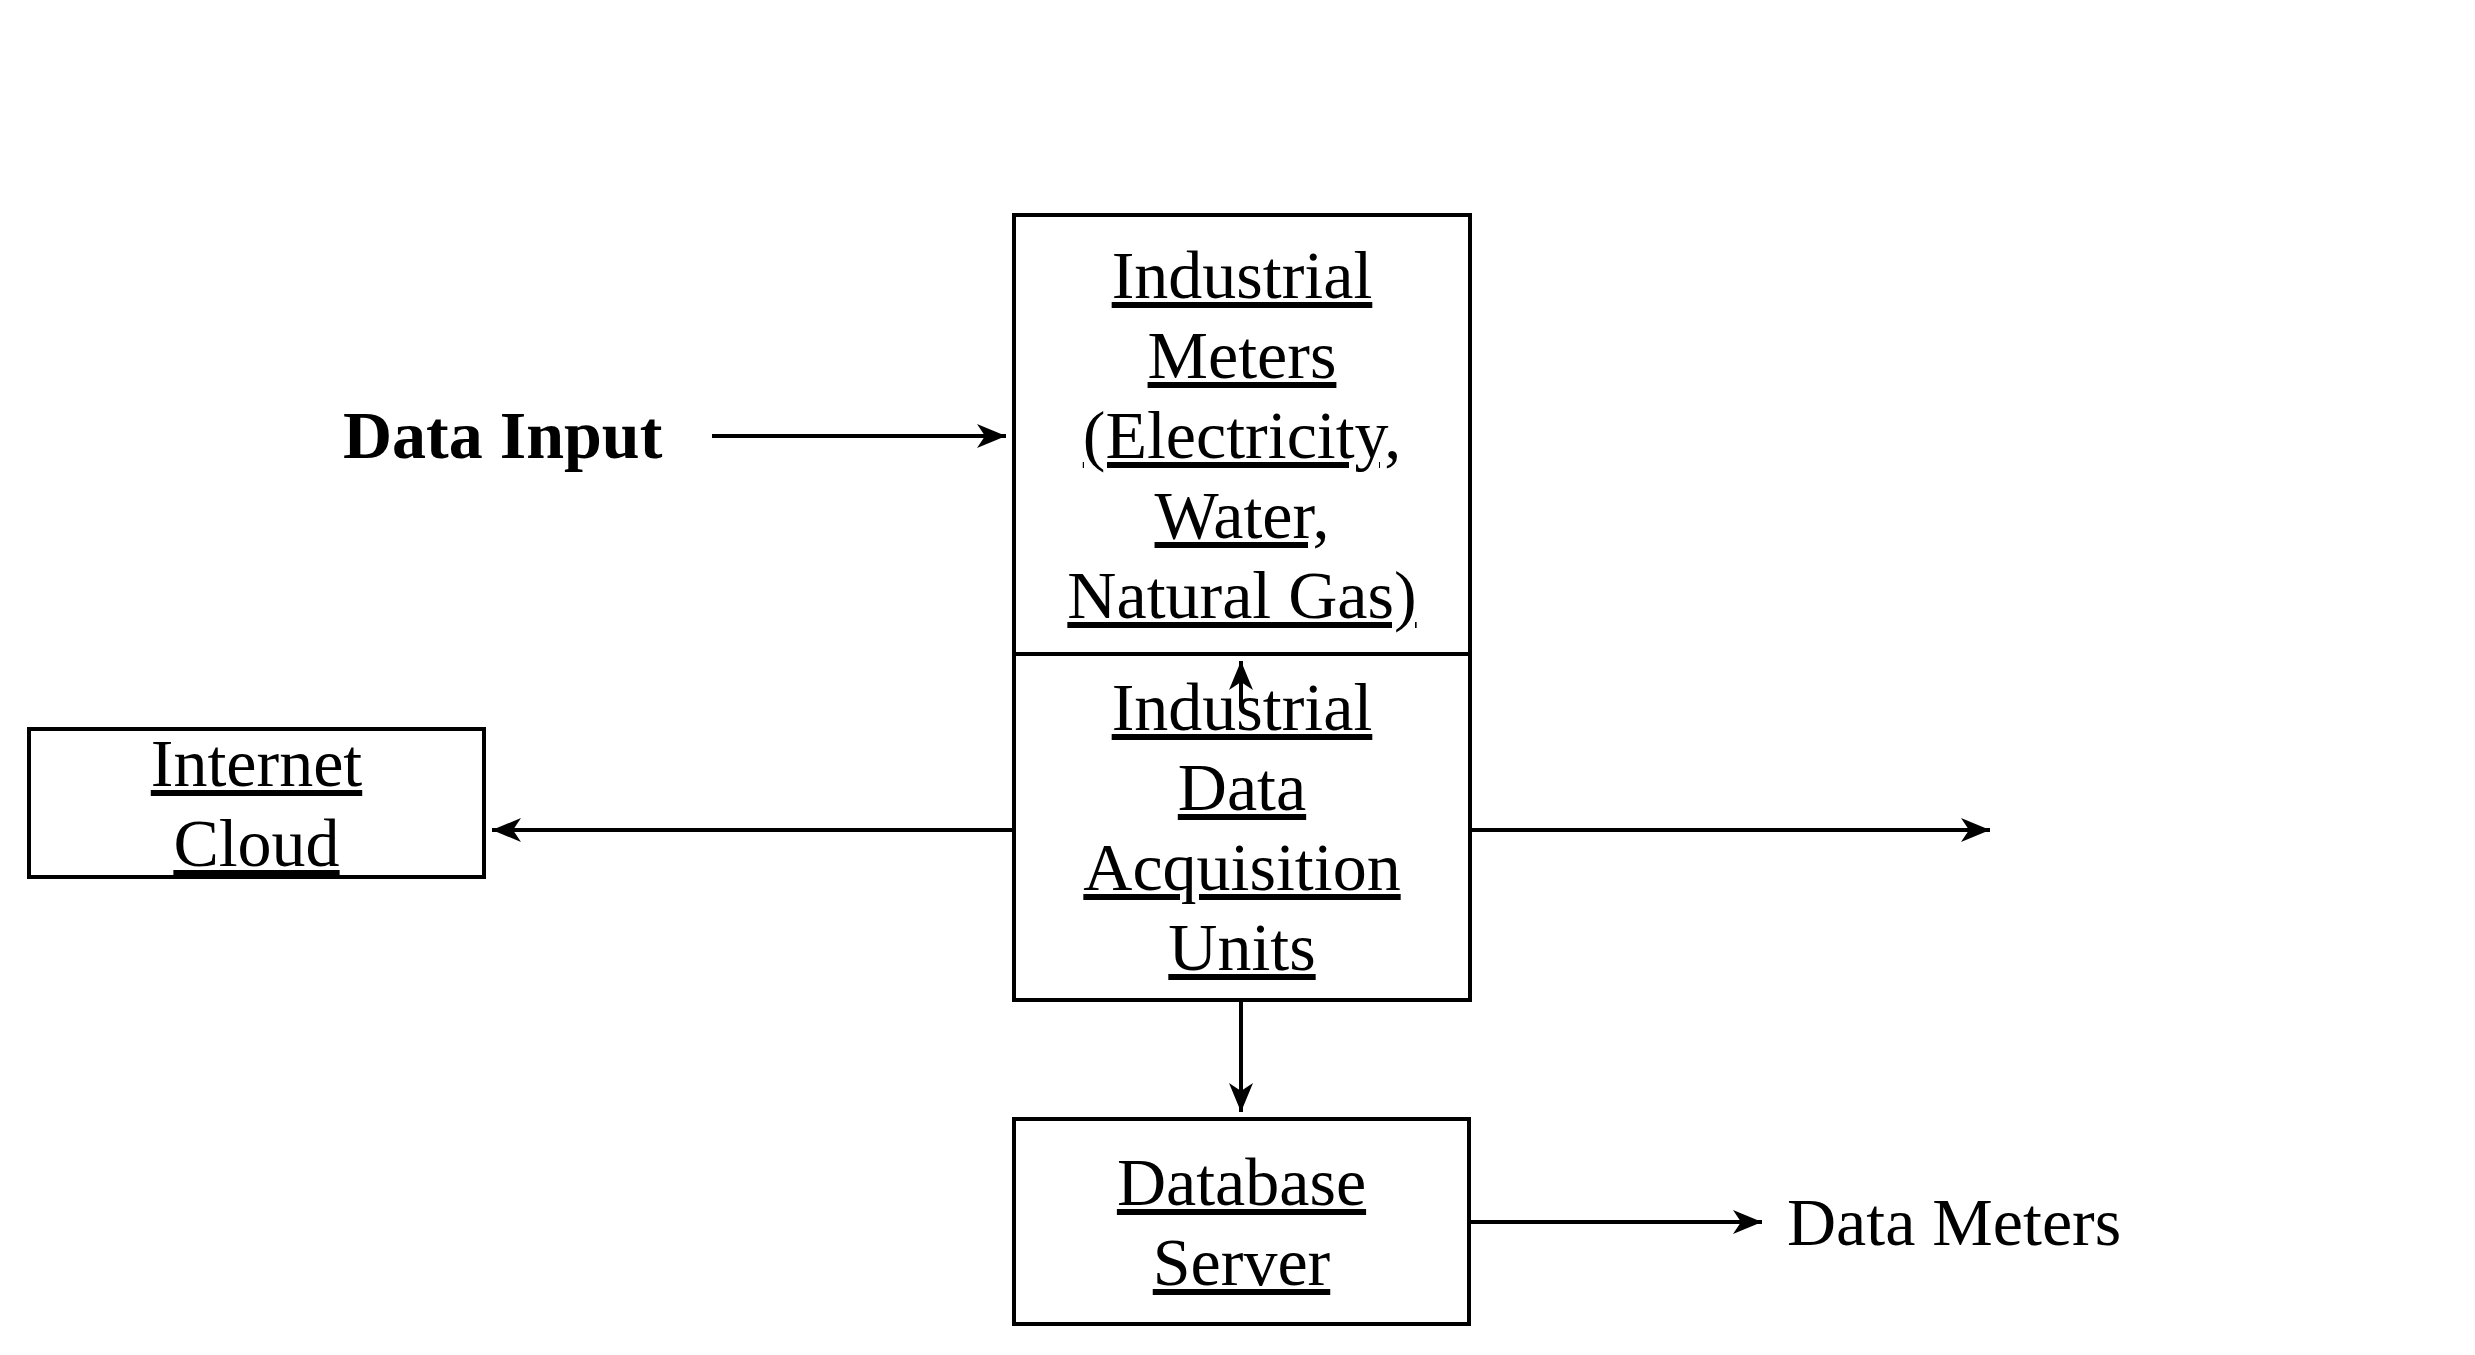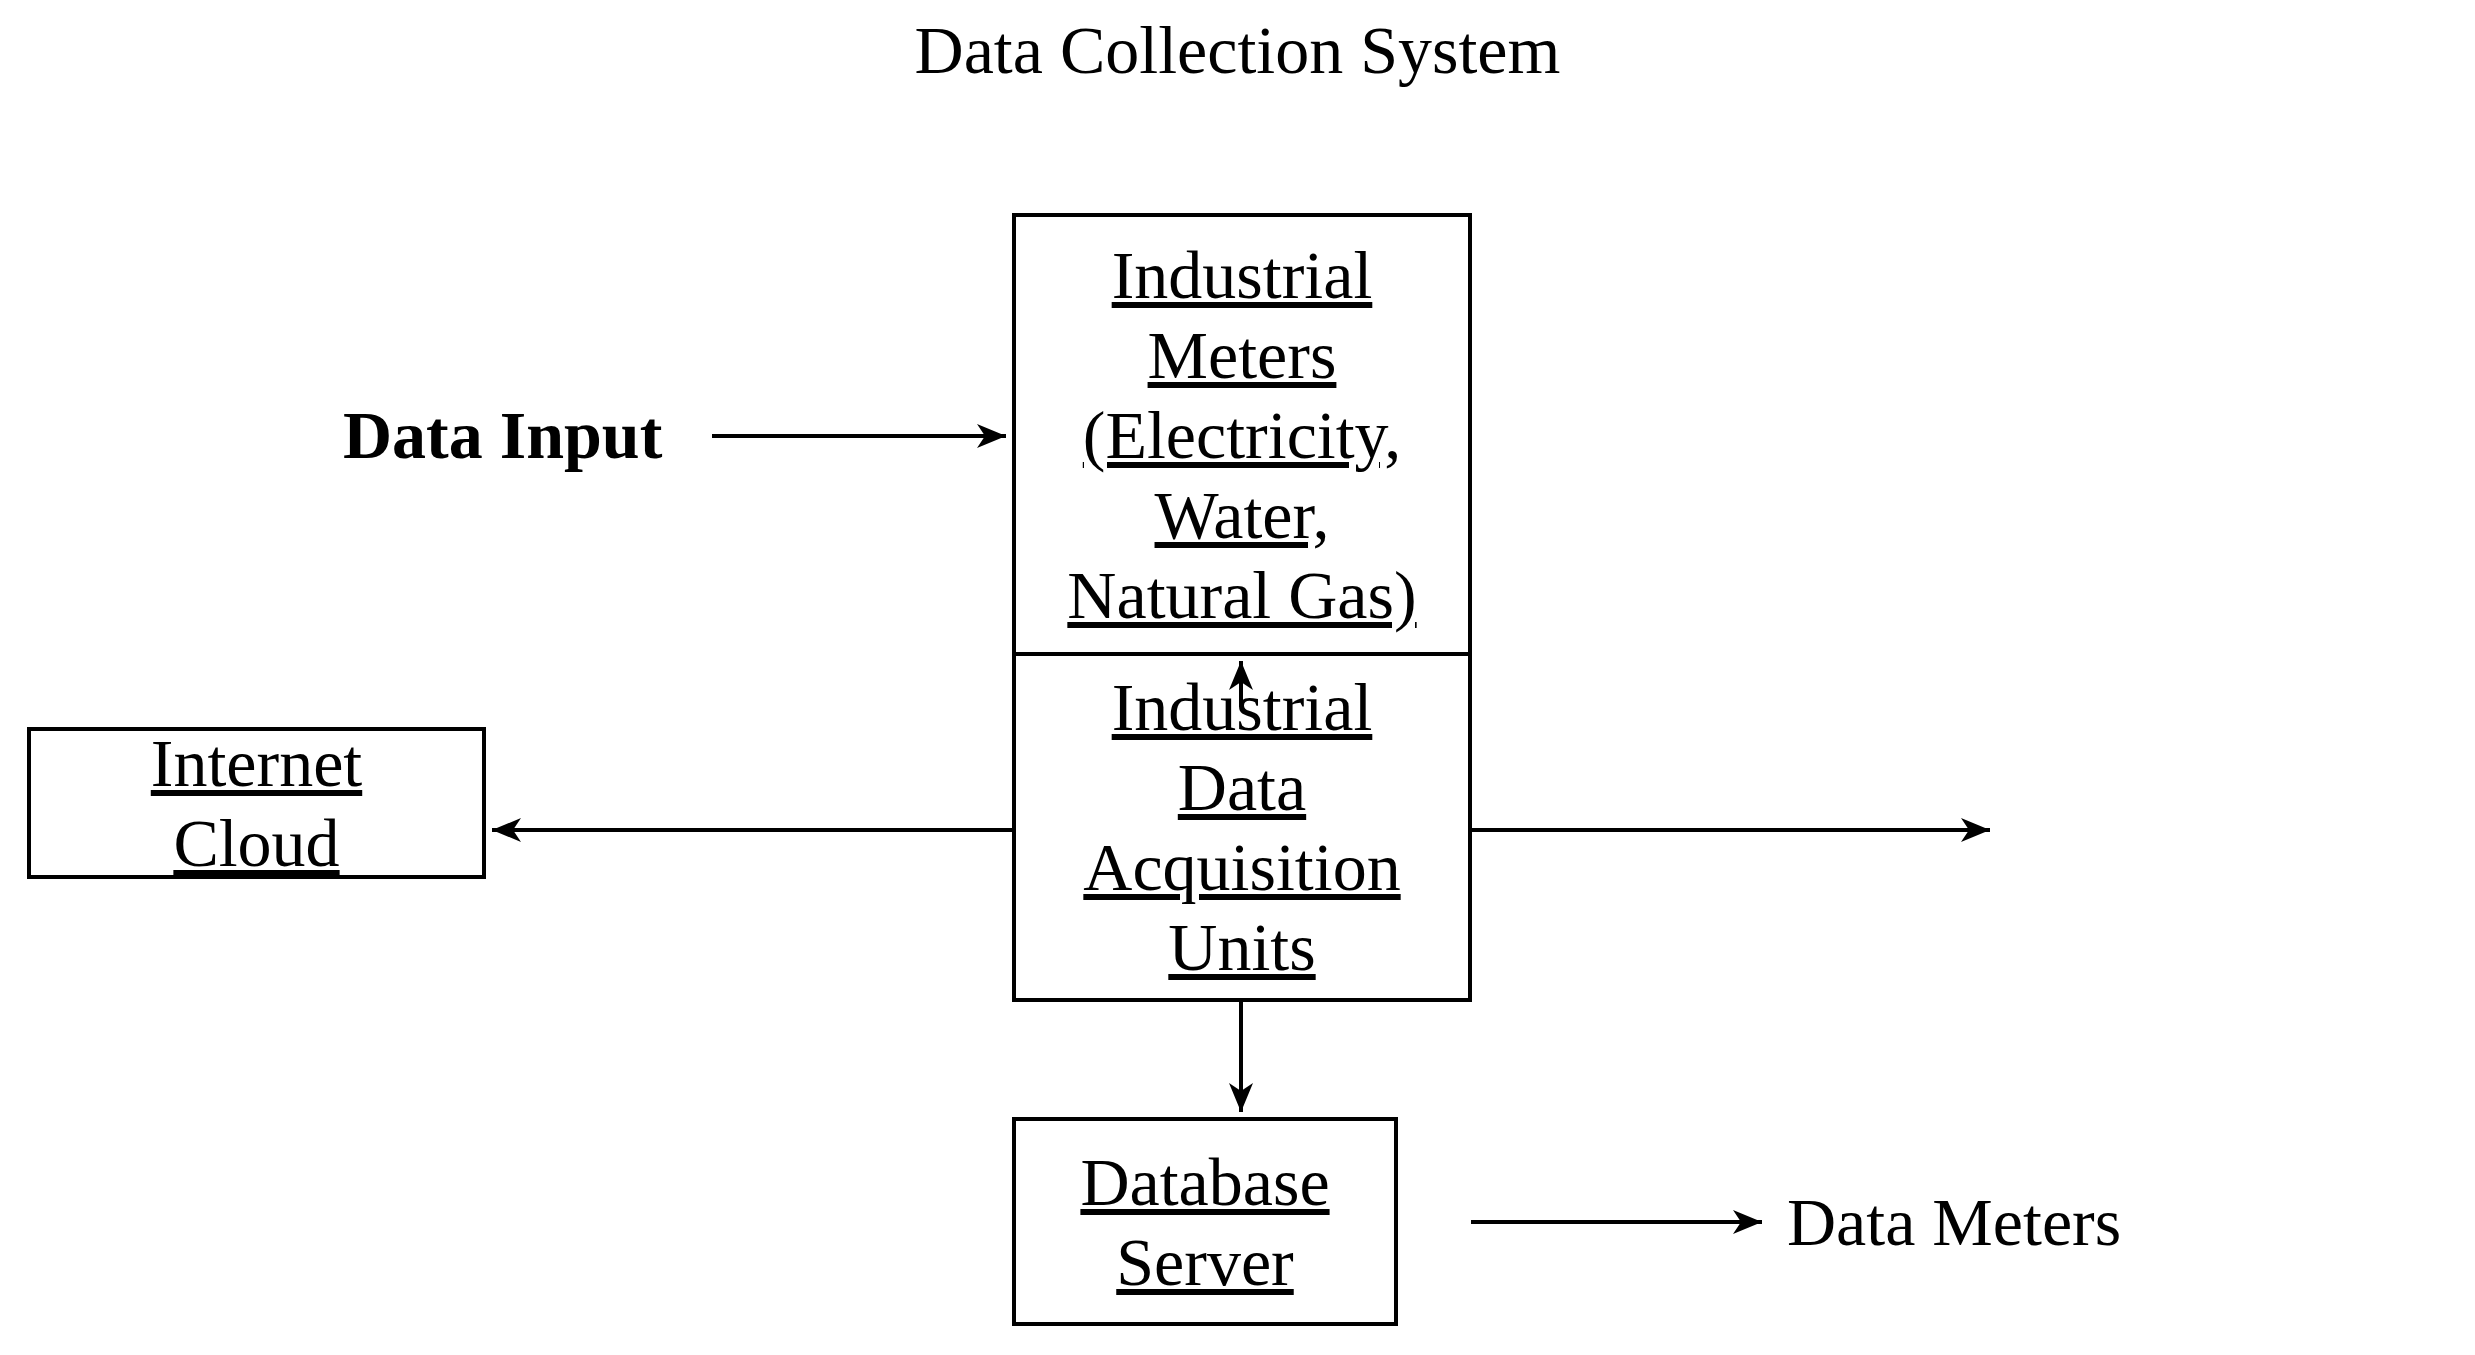--- a/index.html
+++ b/index.html
@@ -39,42 +39,41 @@
   }
   .node-label {
     font-size: 68px;
     line-height: 80px;
     white-space: pre-line;
   }
   #node-meters  { left: 1012px; top: 213px;  width: 460px; height: 443px; }
   #node-daq     { left: 1012px; top: 656px;  width: 460px; height: 346px; border-top: none; }
   #node-cloud   { left: 27px;   top: 727px;  width: 459px; height: 152px; }
   #node-wifi    { left: 1994px; top: 725px;  width: 461px; height: 206px; }
-  #node-db      { left: 1012px; top: 1117px; width: 386px; height: 209px; }
+  #node-db      { left: 1012px; top: 1117px; width: 459px; height: 209px; }
   .float-label {
     position: absolute;
     font-size: 68px;
     line-height: 68px;
     white-space: pre;
   }
   #label-data-input   { left: 343px;  top: 401px; font-weight: bold; }
   #label-data-storage { left: 1787px; top: 1188px; }
   .edges {
     position: absolute;
     left: 0;
     top: 0;
     pointer-events: none;
   }
 </style>
 </head>
 <body>
 
 <div class="canvas">
 
-  <div class="title">Data Collection System</div>
 
   <div class="node" id="node-meters">
     <span class="node-label">Industrial
 Meters
 (Electricity,
 Water,
 Natural Gas)</span>
   </div>
 
   <div class="node" id="node-daq">

